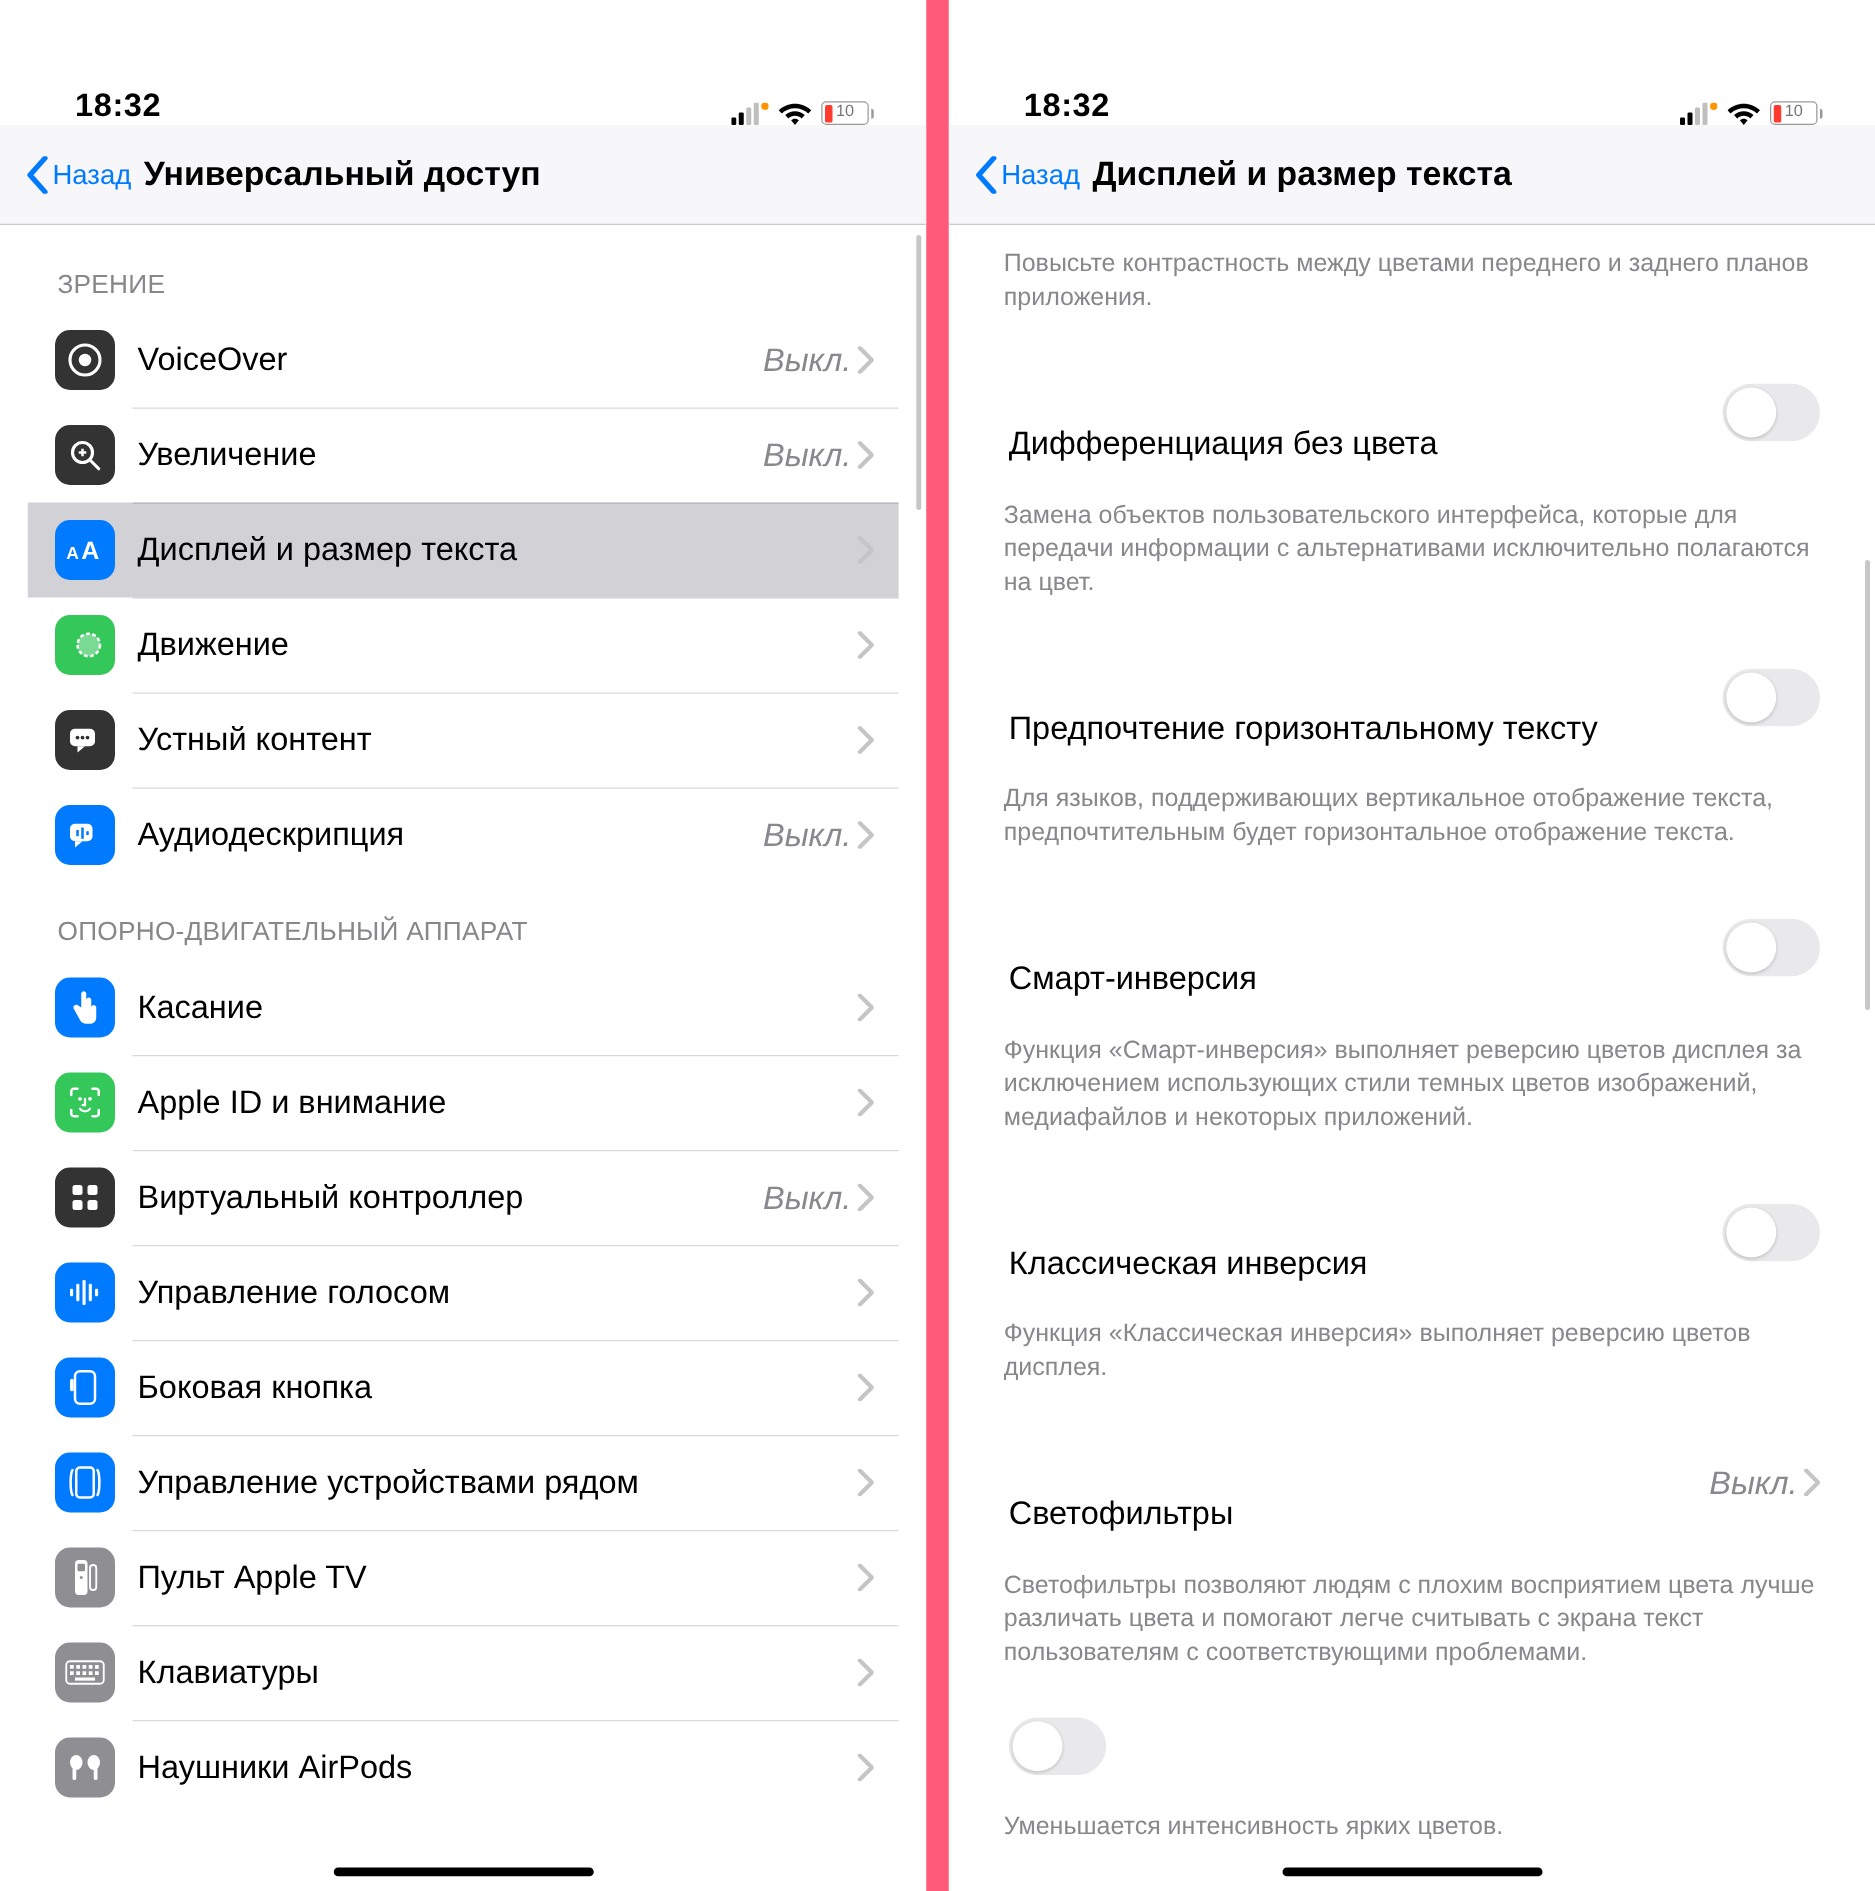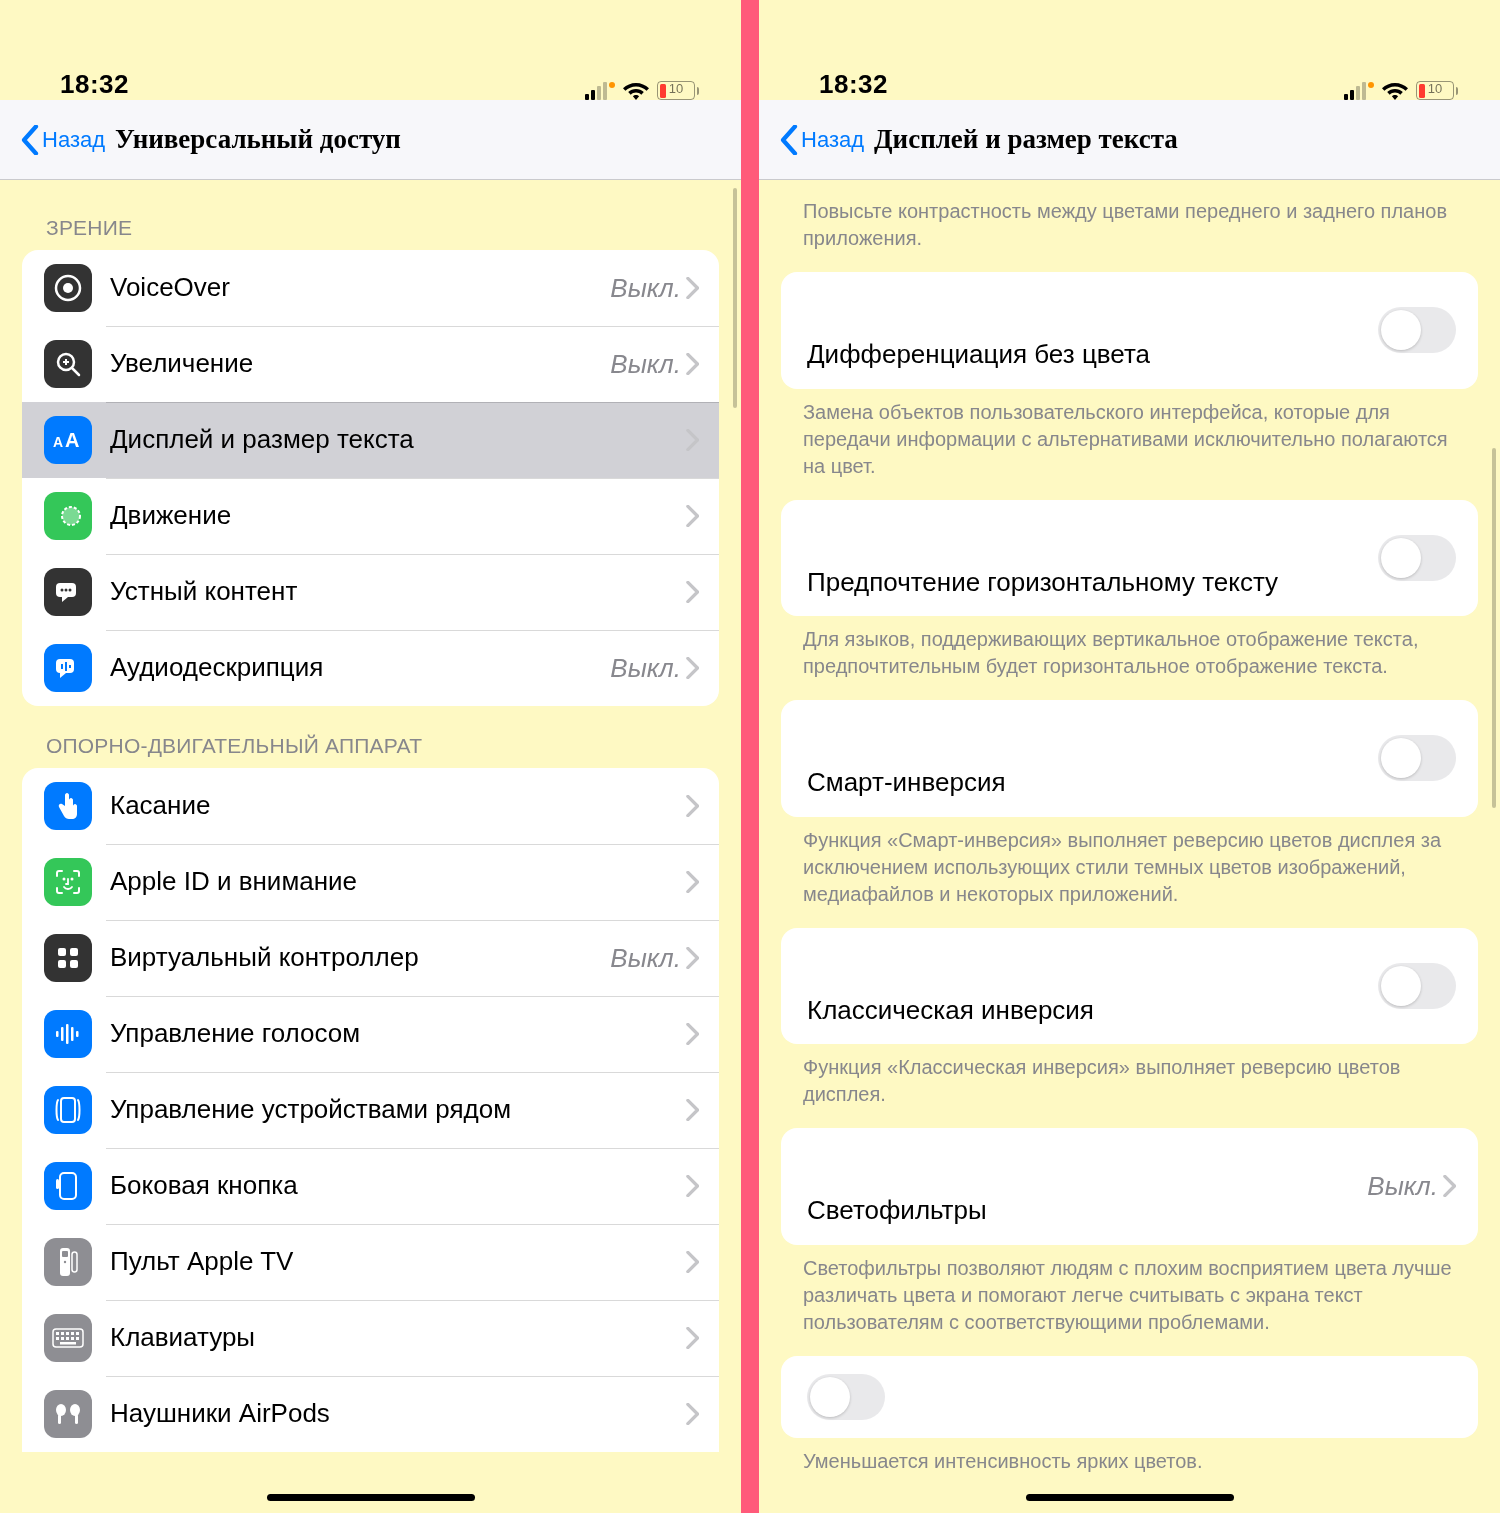--- a/index.html
+++ b/index.html
@@ -1,24 +1,24 @@
 <!DOCTYPE html>
 <html><head>
 <meta charset="utf-8">
 <style>
   * { margin:0; padding:0; box-sizing:border-box; font-family:-apple-system,BlinkMacSystemFont,"Helvetica Neue",sans-serif; -webkit-font-smoothing:antialiased; }
   body { background:#ff5a7a; width:1500px; height:1513px; display:flex; gap:18px; padding:0; }
-  .phone { width:741px; height:1513px; background:#fef9c3; position:relative; overflow:hidden; }
+  .phone { width:741px; height:1513px; background:#ffffff; position:relative; overflow:hidden; }
   .status-bar { height:72px; display:flex; justify-content:space-between; align-items:flex-end; padding:0 42px 0 60px; margin-top:28px; }
   .sb-time { font-size:26px; font-weight:600; letter-spacing:.5px; }
   .sb-icons { display:flex; align-items:center; gap:8px;justify-content:flex-end; }
   .nav-bar { height:80px; display:flex; align-items:center; padding:0 20px; border-bottom:.5px solid rgba(0,0,0,.18); background:#f7f7fa; }
   .back { display:flex; align-items:center; color:#007aff; font-size:22px; gap:2px; }
   .back svg { flex-shrink:0; }
-  .nav-title { font-size:27px; font-weight:600; margin-left:10px; color:#000;font-family:Liberation Serif, serif; }
+  .nav-title { font-size:27px; font-weight:600; margin-left:10px; color:#000; }
   .content { position:absolute; top:188px; left:0; right:0; bottom:0; overflow:hidden; }
   .scroll-ind { position:absolute; right:4px; width:4px; background:rgba(0,0,0,.22); border-radius:2px; }
   .section-header { font-size:21px; color:#87878c; padding:28px 46px 10px 46px; text-transform:uppercase; letter-spacing:.2px; }
   .group { background:#fff; border-radius:16px; margin:0 22px; overflow:hidden; }
   .row { display:flex; align-items:center; min-height:76px; padding:14px 20px 14px 22px; position:relative; }
   .row.sel { background:#d1d1d6; }
   .row + .row::before { content:""; position:absolute; top:0; left:84px; right:0; height:.5px; background:rgba(0,0,0,.15); }
   .icon { width:48px; height:48px; border-radius:12px; flex-shrink:0; display:flex; align-items:center; justify-content:center; margin-right:18px; }
   .row-label { font-size:26px; color:#000; flex:1; line-height:1.2; }
   .row-value { font-size:26px; color:#88888e; margin-right:4px;font-style:italic; }
@@ -215,38 +215,38 @@
               <rect x="22" y="8" width="2.5" height="6" rx="1" fill="#fff"></rect>
             </svg>
           </div>
           <span class="row-label">Управление голосом</span>
           <svg class="chev" width="14" height="22" viewBox="0 0 10 16">
             <path d="M2 1l7 7-7 7" stroke="#c5c5c8" stroke-width="2.4" fill="none" stroke-linecap="round" stroke-linejoin="round"></path>
           </svg>
         </div>
         <div class="row">
           <div class="icon" style="background:#007aff">
+            <svg width="24" height="30" viewBox="0 0 24 30">
+              <rect x="4" y="2" width="16" height="26" rx="4" fill="none" stroke="#fff" stroke-width="2"></rect>
+              <rect x="0" y="8" width="3" height="10" rx="1.5" fill="#fff"></rect>
+            </svg>
+          </div>
+          <span class="row-label">Боковая кнопка</span>
+          <svg class="chev" width="14" height="22" viewBox="0 0 10 16">
+            <path d="M2 1l7 7-7 7" stroke="#c5c5c8" stroke-width="2.4" fill="none" stroke-linecap="round" stroke-linejoin="round"></path>
+          </svg>
+        </div>
+        <div class="row">
+          <div class="icon" style="background:#007aff">
             <svg width="26" height="30" viewBox="0 0 26 30">
               <rect x="6" y="3" width="14" height="24" rx="3" fill="none" stroke="#fff" stroke-width="2"></rect>
               <path d="M3 5C1 8 1 22 3 25M23 5c2 3 2 17 0 20" stroke="#fff" stroke-width="2" fill="none" stroke-linecap="round"></path>
             </svg>
           </div>
           <span class="row-label">Управление устройствами рядом</span>
-          <svg class="chev" width="14" height="22" viewBox="0 0 10 16">
-            <path d="M2 1l7 7-7 7" stroke="#c5c5c8" stroke-width="2.4" fill="none" stroke-linecap="round" stroke-linejoin="round"></path>
-          </svg>
-        </div>
-        <div class="row">
-          <div class="icon" style="background:#007aff">
-            <svg width="24" height="30" viewBox="0 0 24 30">
-              <rect x="4" y="2" width="16" height="26" rx="4" fill="none" stroke="#fff" stroke-width="2"></rect>
-              <rect x="0" y="8" width="3" height="10" rx="1.5" fill="#fff"></rect>
-            </svg>
-          </div>
-          <span class="row-label">Боковая кнопка</span>
           <svg class="chev" width="14" height="22" viewBox="0 0 10 16">
             <path d="M2 1l7 7-7 7" stroke="#c5c5c8" stroke-width="2.4" fill="none" stroke-linecap="round" stroke-linejoin="round"></path>
           </svg>
         </div>
         <div class="row">
           <div class="icon" style="background:#8e8e93">
             <svg width="22" height="32" viewBox="0 0 22 32">
               <rect x="3" y="2" width="10" height="28" rx="3" fill="#fff"></rect>
               <rect x="5" y="5" width="6" height="6" rx="1" fill="#8e8e93"></rect>
               <circle cx="8" cy="16" r="1.2" fill="#8e8e93"></circle>

